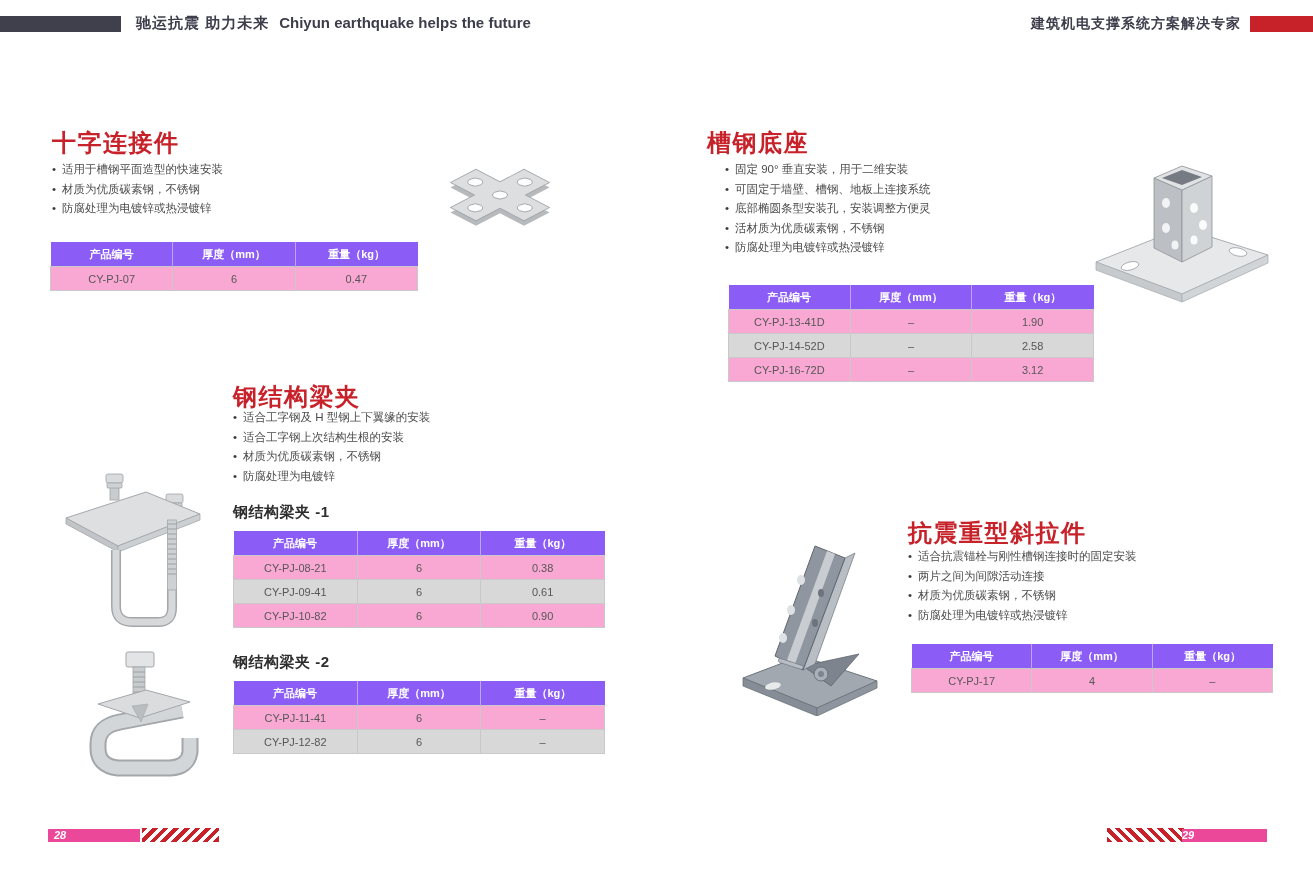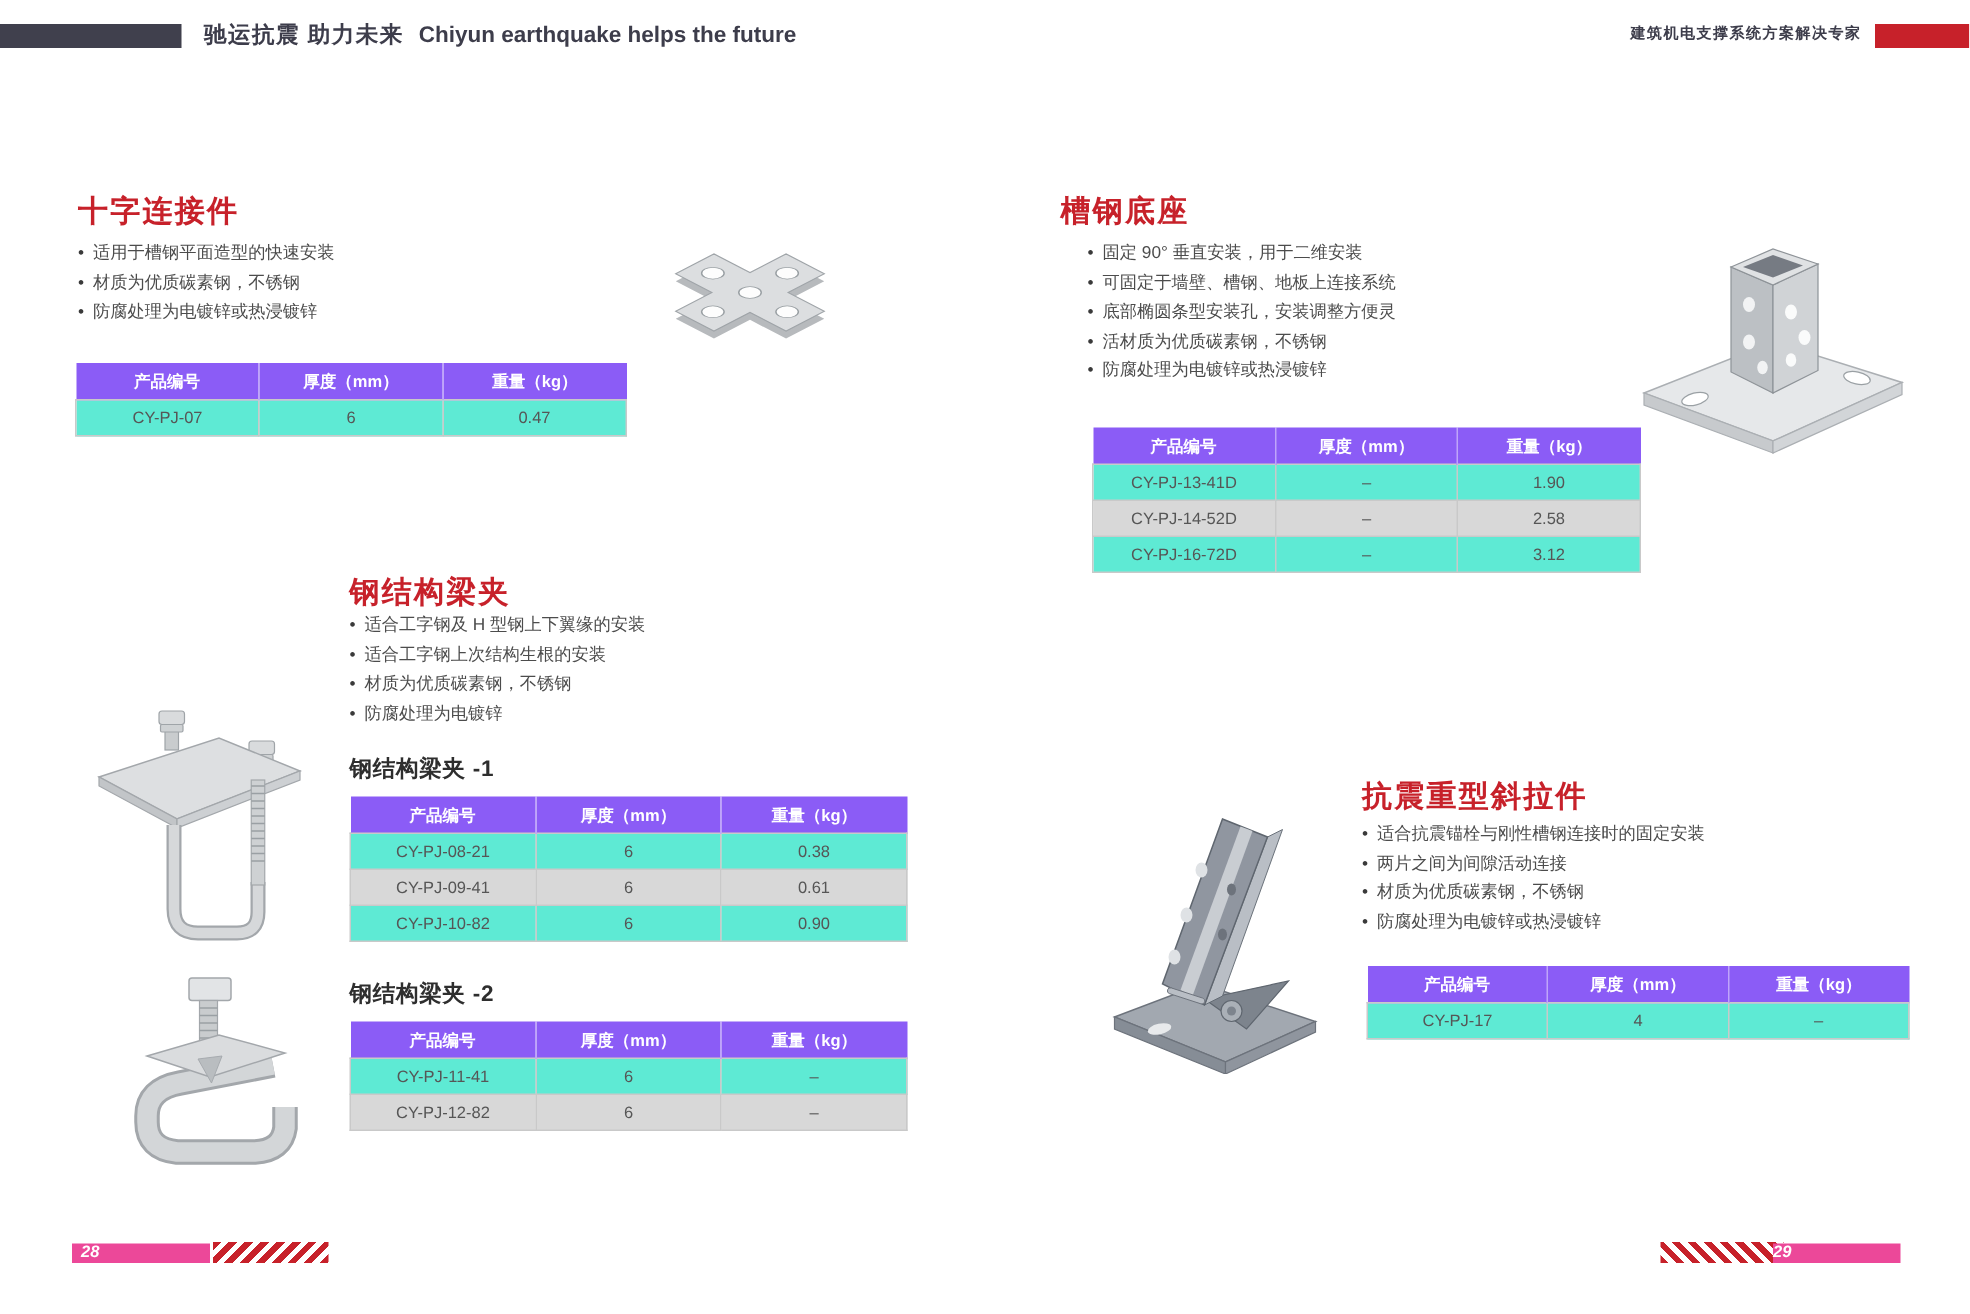--- a/index.html
+++ b/index.html
@@ -4,36 +4,36 @@
 <style>
   html,body{margin:0;padding:0;background:#fff;}
   .page{position:relative;width:1313px;height:876px;background:#ffffff;
         font-family:"Liberation Sans","DejaVu Sans",sans-serif;overflow:hidden;}
   .abs{position:absolute;}
 
   
   .top-bar-left{left:0;top:16px;width:121px;height:16px;background:#40404d;}
   .top-slogan{left:136px;top:14px;font-size:15px;font-weight:bold;color:#3d3d4b;letter-spacing:1px;white-space:nowrap;}
   .top-slogan .en{margin-left:10px;letter-spacing:0;}
-  .top-slogan-right{right:72px;top:15px;font-size:10px;font-weight:bold;color:#3d3d4b;letter-spacing:1px;white-space:nowrap;}
+  .top-slogan-right{right:72px;top:15px;font-size:14px;font-weight:bold;color:#3d3d4b;letter-spacing:1px;white-space:nowrap;}
   .top-bar-right{right:0;top:16px;width:63px;height:16px;background:#c7212a;}
 
   
-  .sec-title{font-size:20px;font-weight:bold;color:#c7212a;letter-spacing:1.5px;white-space:nowrap;text-align:right;}
+  .sec-title{font-size:24px;font-weight:bold;color:#c7212a;letter-spacing:1.5px;white-space:nowrap;text-align:right;}
   .sub-title{font-size:15px;font-weight:bold;color:#2e2e2e;letter-spacing:0.5px;white-space:nowrap;text-align:right;}
   .bullets{margin:0;padding:0;list-style:none;font-size:11.5px;color:#4c4c4c;}
   .bullets li{margin-bottom:7px;line-height:12.5px;white-space:nowrap;}
   .bullets li::before{content:"\2022";margin-right:6px;color:#3a3a3a;}
 
   
   table.ptable{border-collapse:collapse;table-layout:fixed;font-size:11px;color:#565656;text-align:center;}
   table.ptable th{background:#8b5cf6;color:#ffffff;font-weight:bold;height:22px;font-size:11px;
                   border-left:1px solid rgba(255,255,255,0.45);}
   table.ptable th:first-child{border-left:none;}
-  table.ptable td{height:21px;background:#5eead4;border:1px solid #c9c9c9;}
+  table.ptable td{height:21px;background:#f9a8d4;border:1px solid #c9c9c9;}
   table.ptable tbody tr:nth-child(even) td{background:#d8d8d8;}
 
   
   .pg-num{height:13px;background:#ec4899;color:#fff;font-size:11px;font-weight:bold;font-style:italic;
           line-height:13px;box-sizing:border-box;}
   .pg-left{left:48px;top:829px;width:92px;padding-left:6px;text-align:left;}
   .pg-right{left:1182px;top:829px;width:85px;padding-right:6px;text-align:left;}
   .stripes{top:828px;height:14px;}
   .stripes-left{left:142px;width:77px;background:repeating-linear-gradient(135deg,#c7212a 0 4px,#ffffff 4px 7.5px);}
   .stripes-right{left:1107px;width:82px;background:repeating-linear-gradient(45deg,#c7212a 0 4px,#ffffff 4px 7.5px);}

